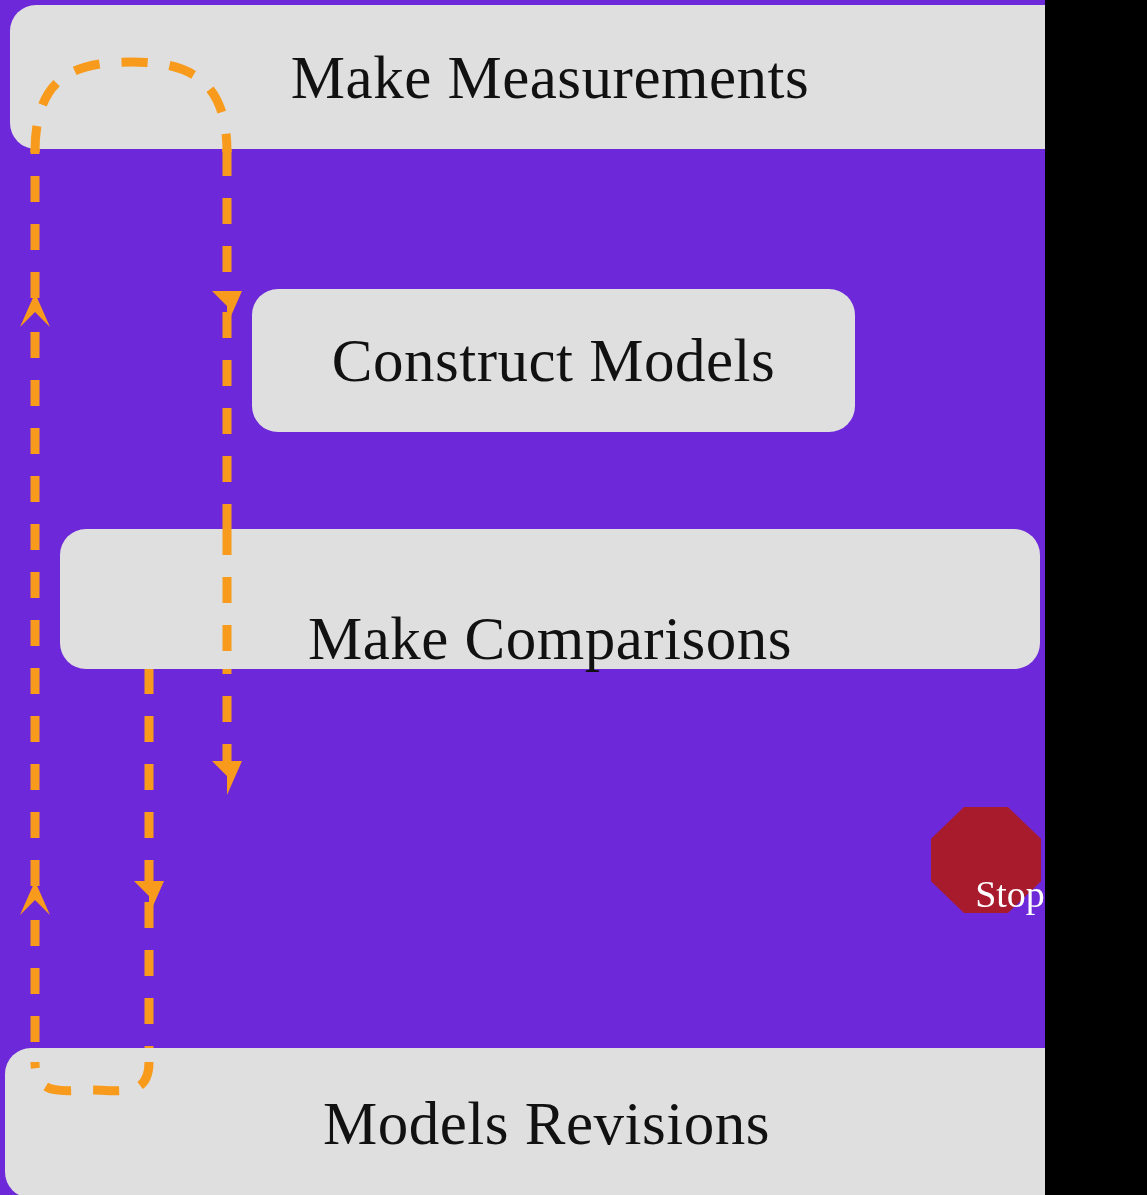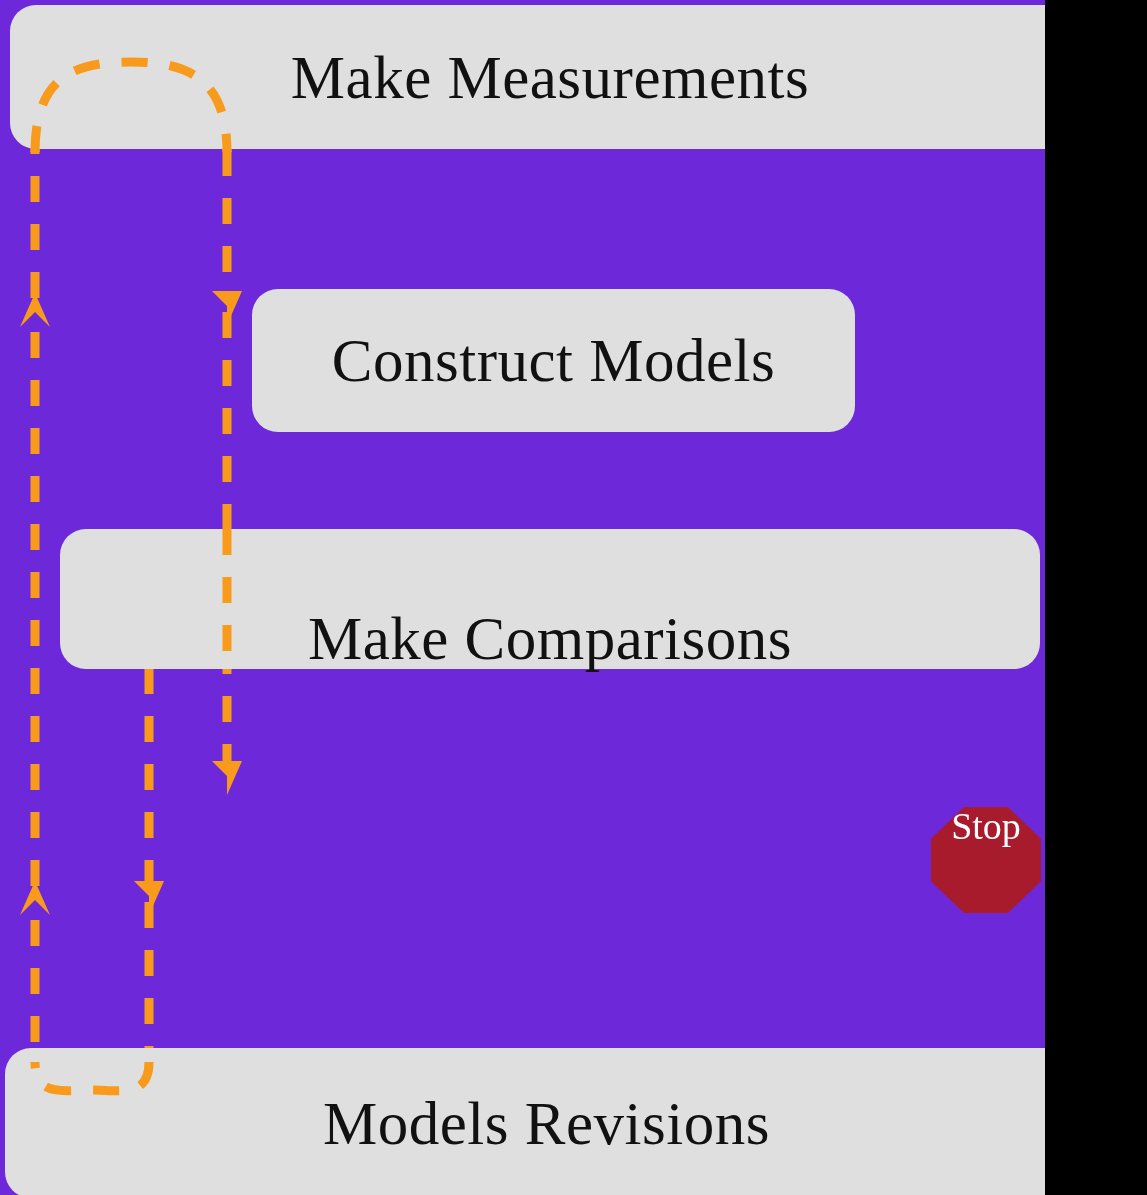--- a/index.html
+++ b/index.html
@@ -57,22 +57,23 @@
     pointer-events: none;
   }
   .stop-sign {
     position: absolute;
     left: 931px;
     top: 807px;
     width: 110px;
     height: 106px;
     z-index: 5;
     display: flex;
-    align-items: flex-start;
+    align-items: flex-end;
     justify-content: center;
+    padding-left: 24px;
   }
   .stop-oct {
     position: absolute;
     left: 0; top: 0;
     width: 110px;
     height: 106px;
     background: #A81B2D;
     clip-path: polygon(30% 0%, 70% 0%, 100% 30%, 100% 70%, 70% 100%, 30% 100%, 0% 70%, 0% 30%);
   }
   .stop-text {

